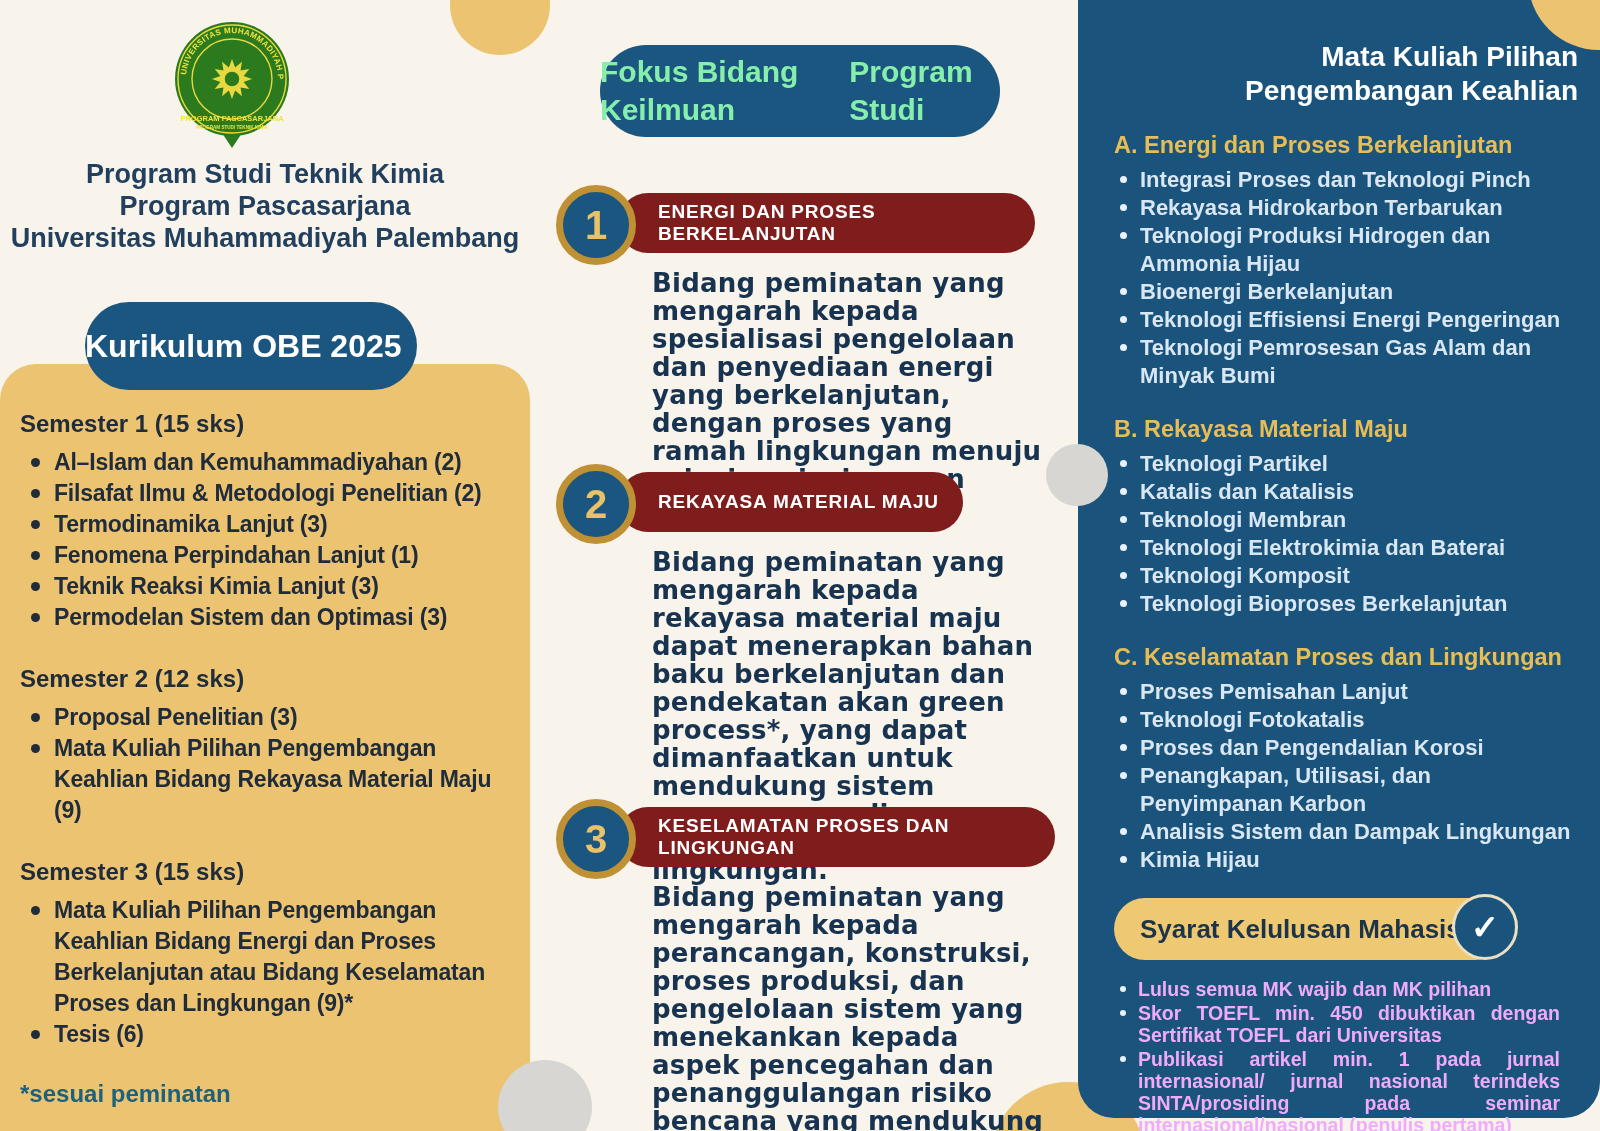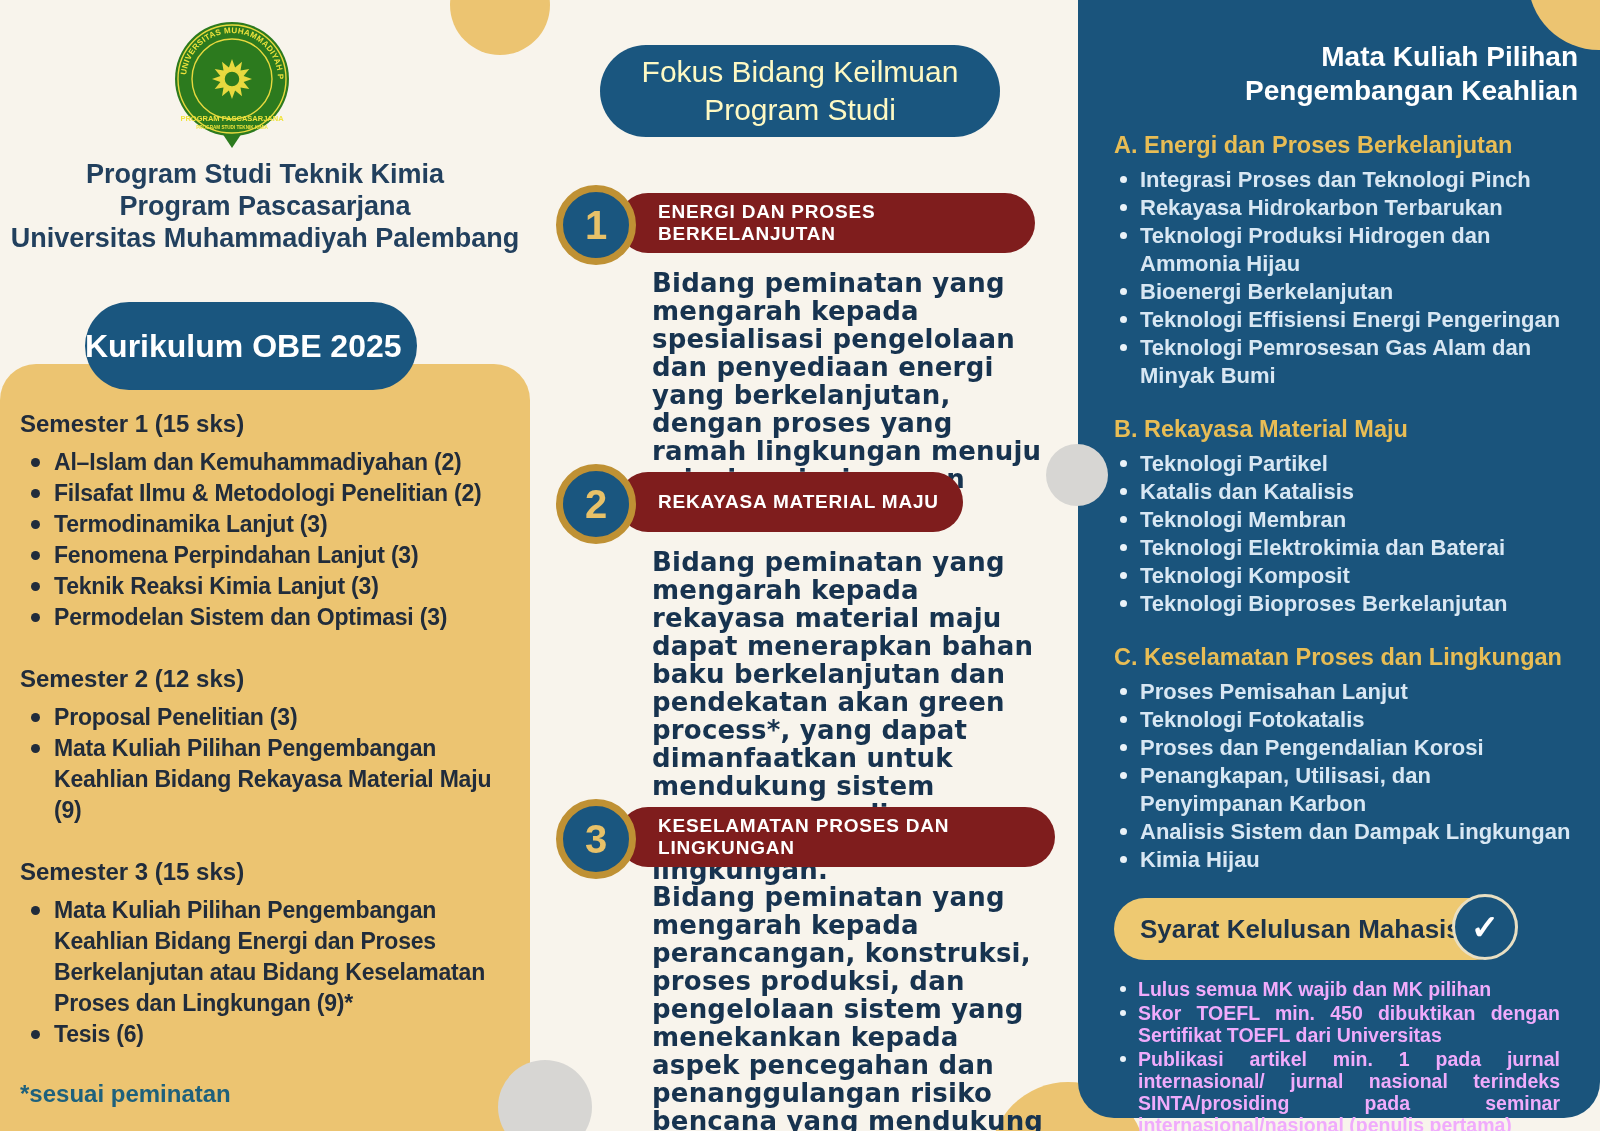--- a/index.html
+++ b/index.html
@@ -25,22 +25,22 @@
                 border-radius:36px 36px 0 0;padding:44px 18px 0 20px;box-sizing:border-box;z-index:1;}
   .sem-heading{font-size:24px;font-weight:bold;color:#212c3b;line-height:31px;margin:0 0 8px 0;}
   .sem-list{list-style:none;margin:0 0 30px 0;padding:0;}
   .sem-list li{position:relative;padding-left:34px;font-size:23px;font-weight:bold;color:#212c3b;
                line-height:31px;letter-spacing:-0.2px;}
   .sem-list li::before{content:"";position:absolute;left:11px;top:11px;width:9px;height:9px;
                border-radius:50%;background:#212c3b;}
   #footnote{font-size:24px;font-weight:bold;color:#1e617c;margin-top:24px;}
   
   #focus-header{position:absolute;left:600px;top:45px;width:400px;height:92px;background:#1a567f;
-                border-radius:46px;display:flex;flex-direction:column;align-items:center;
-                justify-content:center;color:#fef9c3;font-size:30px;font-weight:normal;
+                border-radius:46px;display:flex;align-items:center;
+                justify-content:center;color:#86efac;font-size:30px;font-weight:bold;
                 line-height:38px;z-index:1;}
   .sec{position:absolute;left:556px;width:505px;z-index:1;}
   #sec1{top:183px;} #sec2{top:462px;} #sec3{top:797px;}
   .num-circle{position:absolute;left:0;top:2px;width:80px;height:80px;border-radius:50%;
               background:#1a567f;border:7px solid #bf9134;box-sizing:border-box;display:flex;
               align-items:center;justify-content:center;color:#e8c168;font-size:40px;
               font-weight:bold;z-index:2;}
   .sec-pill{margin-left:62px;margin-top:10px;height:60px;background:#7f1d1d;border-radius:31px;
             display:flex;align-items:center;padding-left:40px;color:#fff;font-weight:bold;
             font-size:19px;letter-spacing:0.8px;box-sizing:border-box;position:relative;z-index:1;}
@@ -110,21 +110,21 @@
     <span>Kurikulum OBE 2025</span>
   </div>
 
   <div id="yellow-block">
     <div>
       <div class="sem-heading">Semester 1 (15 sks)</div>
       <ul class="sem-list">
         <li>Al–Islam dan Kemuhammadiyahan (2)</li>
         <li>Filsafat Ilmu &amp; Metodologi Penelitian (2)</li>
         <li>Termodinamika Lanjut (3)</li>
-        <li>Fenomena Perpindahan Lanjut (3)</li>
+        <li>Fenomena Perpindahan Lanjut (1)</li>
         <li>Teknik Reaksi Kimia Lanjut (3)</li>
         <li>Permodelan Sistem dan Optimasi (3)</li>
       </ul>
     </div>
     <div>
       <div class="sem-heading">Semester 2 (12 sks)</div>
       <ul class="sem-list">
         <li>Proposal Penelitian (3)</li>
         <li>Mata Kuliah Pilihan Pengembangan Keahlian Bidang Rekayasa Material Maju (9)</li>
       </ul>

